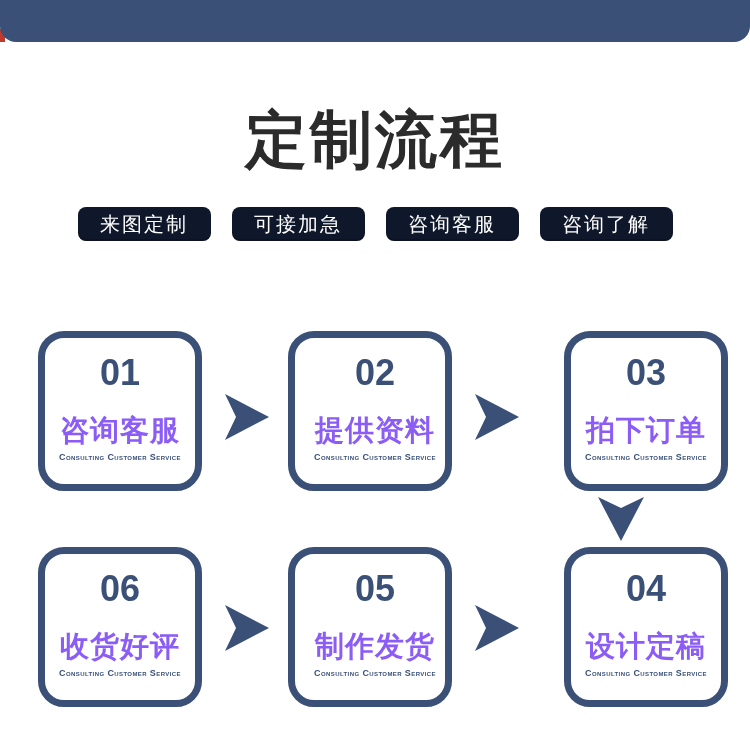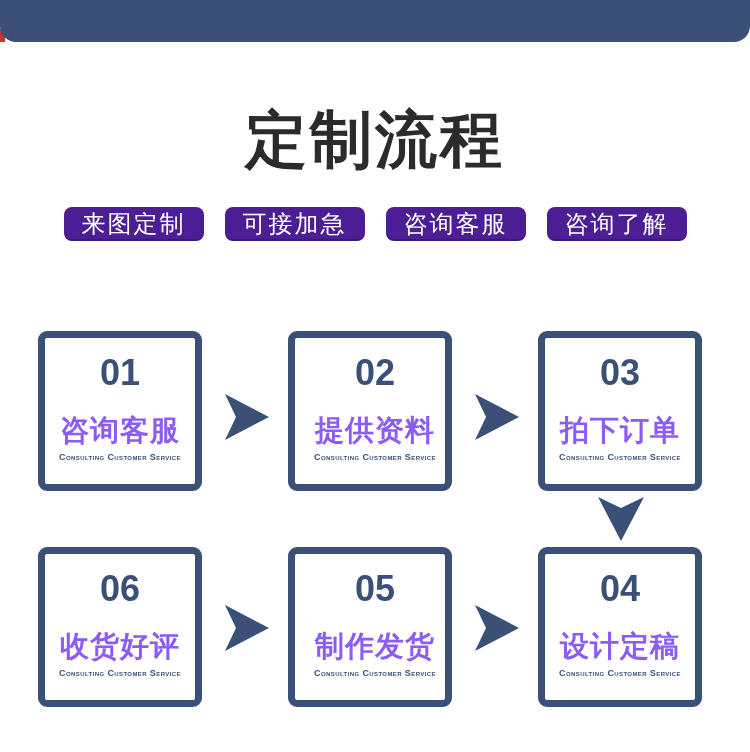--- a/index.html
+++ b/index.html
@@ -49,42 +49,42 @@
     position: absolute;
     left: 0; top: 207px;
     width: 750px;
     display: flex;
     justify-content: center;
     gap: 21px;
   }
   .tag-btn {
     min-width: 133px;
     height: 34px;
-    background: #4c1d95;
+    background: #0f172a;
     border: none;
     border-radius: 8px;
     color: #ffffff;
-    font-size: 24px;
+    font-size: 20px;
     letter-spacing: 2px;
     font-family: inherit;
     display: flex;
     align-items: center;
     justify-content: center;
     padding: 0 18px;
     box-shadow: inset 0 -2px 0 rgba(0,0,0,0.18);
     cursor: pointer;
   }
 
   
   .step-box {
     position: absolute;
     width: 164px; height: 160px;
     background: #ffffff;
     border: 7px solid #3a5077;
-    border-radius: 9px;
+    border-radius: 26px;
     display: flex;
     flex-direction: column;
     align-items: center;
     padding-top: 14px;
   }
   .step-number {
     font-size: 36px;
     font-weight: 700;
     line-height: 42px;
     color: #3a5077;
@@ -105,21 +105,21 @@
     font-variant: small-caps;
     letter-spacing: 0.4px;
     color: #3a5077;
     white-space: nowrap;
   }
 
   .r1 { top: 331px; }
   .r2 { top: 547px; }
   .c1 { left: 38px; }
   .c2 { left: 288px; padding-left: 10px; }
-  .c3 { left: 538px; }
+  .c3 { left: 564px; }
 
   
   .arrow {
     position: absolute;
     width: 50px; height: 50px;
   }
   .arrow svg { display: block; width: 100%; height: 100%; }
   .arrow polygon { fill: #3a5077; }
 
   .arrow-r1a { left: 222px; top: 392px; }

